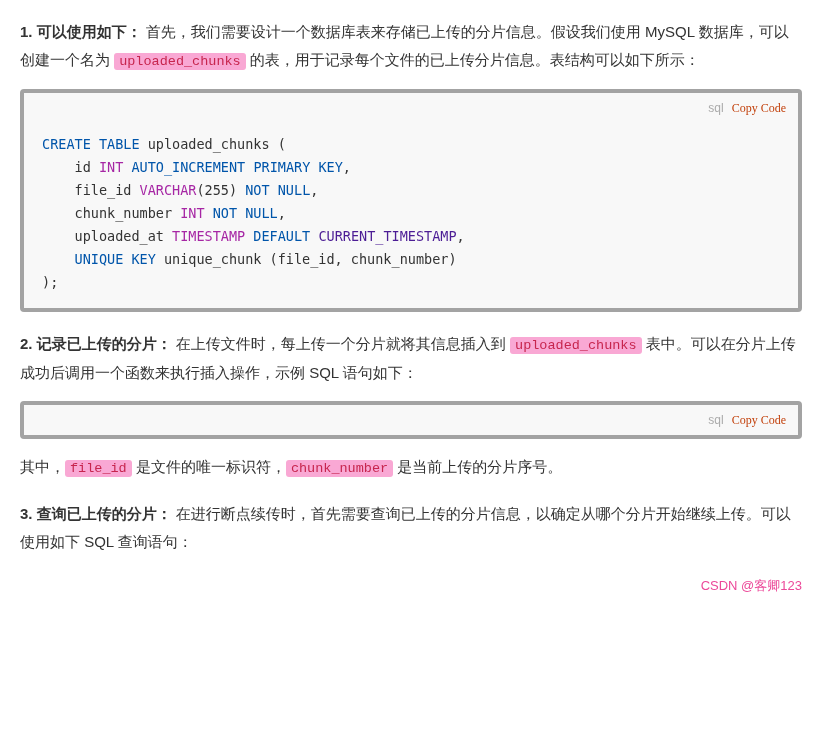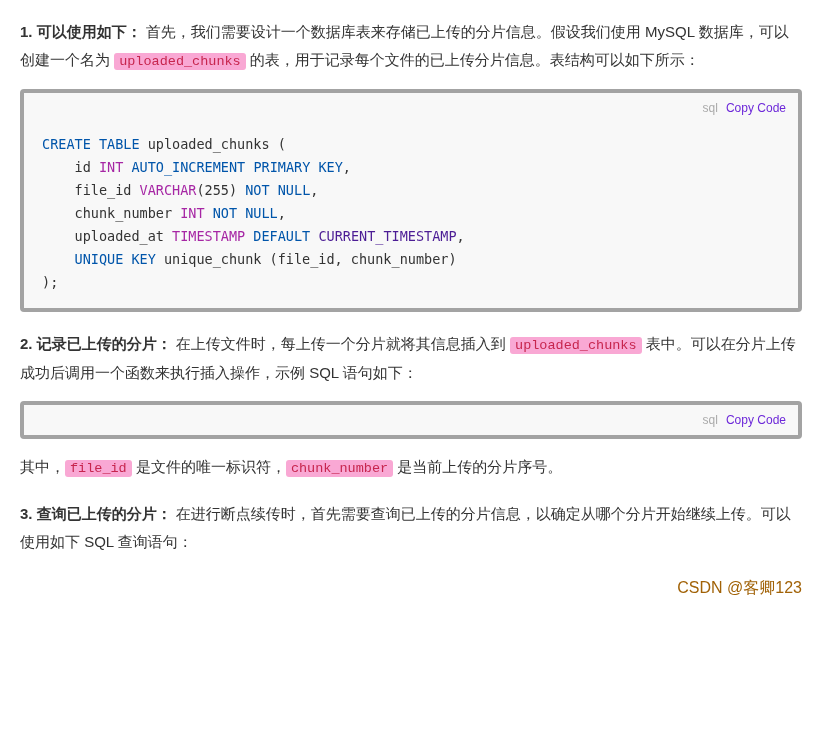--- a/index.html
+++ b/index.html
@@ -51,24 +51,25 @@
       font-size: 13px;
       gap: 8px;
     }
 
     .code-block-header .lang-label {
       color: #aaa;
       font-size: 12px;
     }
 
     .code-block-header .copy-btn {
-      color: #6d28d9;
+      color: #c2410c;
       font-size: 12px;
       cursor: pointer;
       user-select: none;
+      font-family: Liberation Serif, serif;
     }
 
     .code-block-body {
       padding: 10px 18px 14px 18px;
       font-family: "Courier New", Courier, monospace;
       font-size: 13.5px;
       line-height: 1.7;
       overflow-x: auto;
     }
 
@@ -83,22 +84,22 @@
 
     pre { white-space: pre; }
 
     .text-block {
       margin-bottom: 14px;
       line-height: 1.85;
     }
 
     .footer-note {
       text-align: right;
-      color: #a16207;
-      font-size: 16px;
+      color: #ec4899;
+      font-size: 13px;
       margin-top: 10px;
     }
   </style>
 </head>
 <body>
 
 <div class="section">
   <div class="text-block">
     <span class="section-number">1.</span>
     <span class="section-title">可以使用如下：</span>

